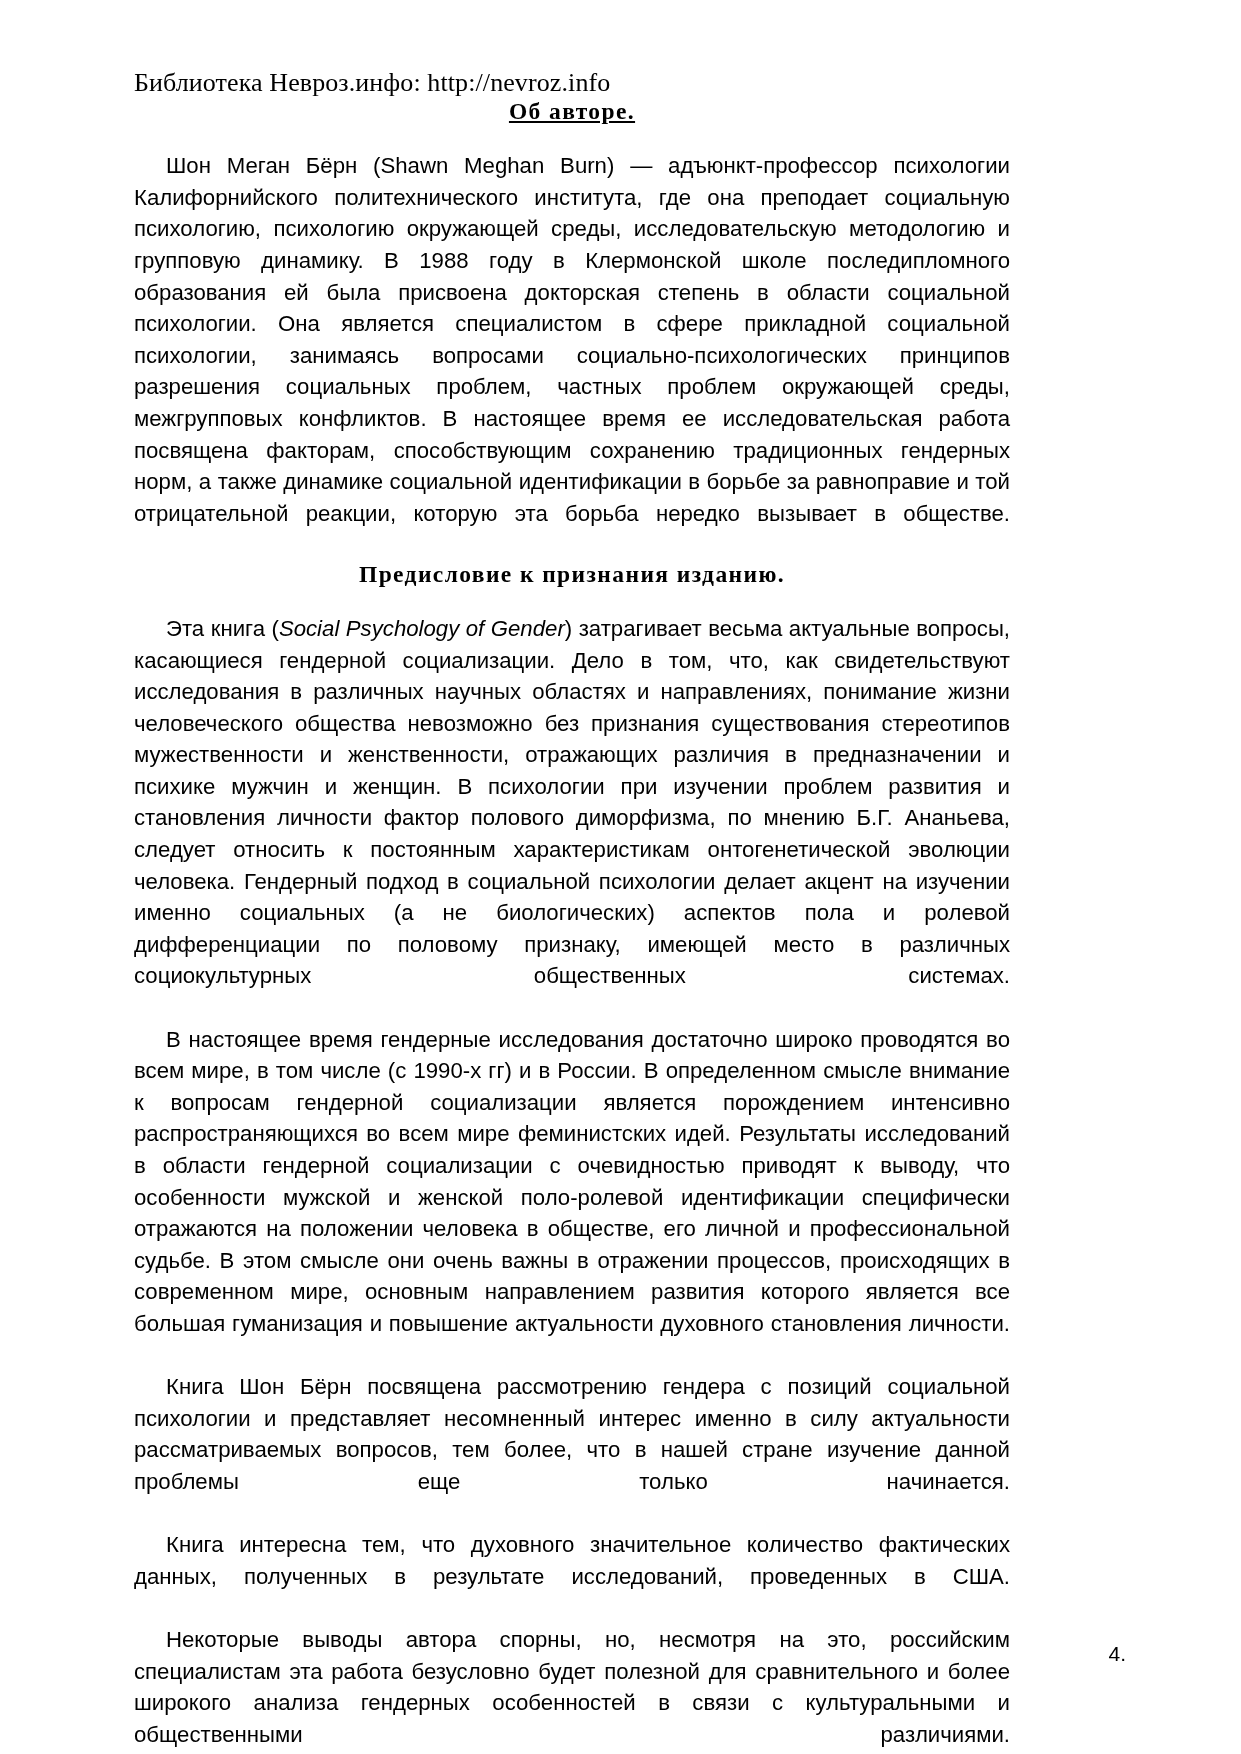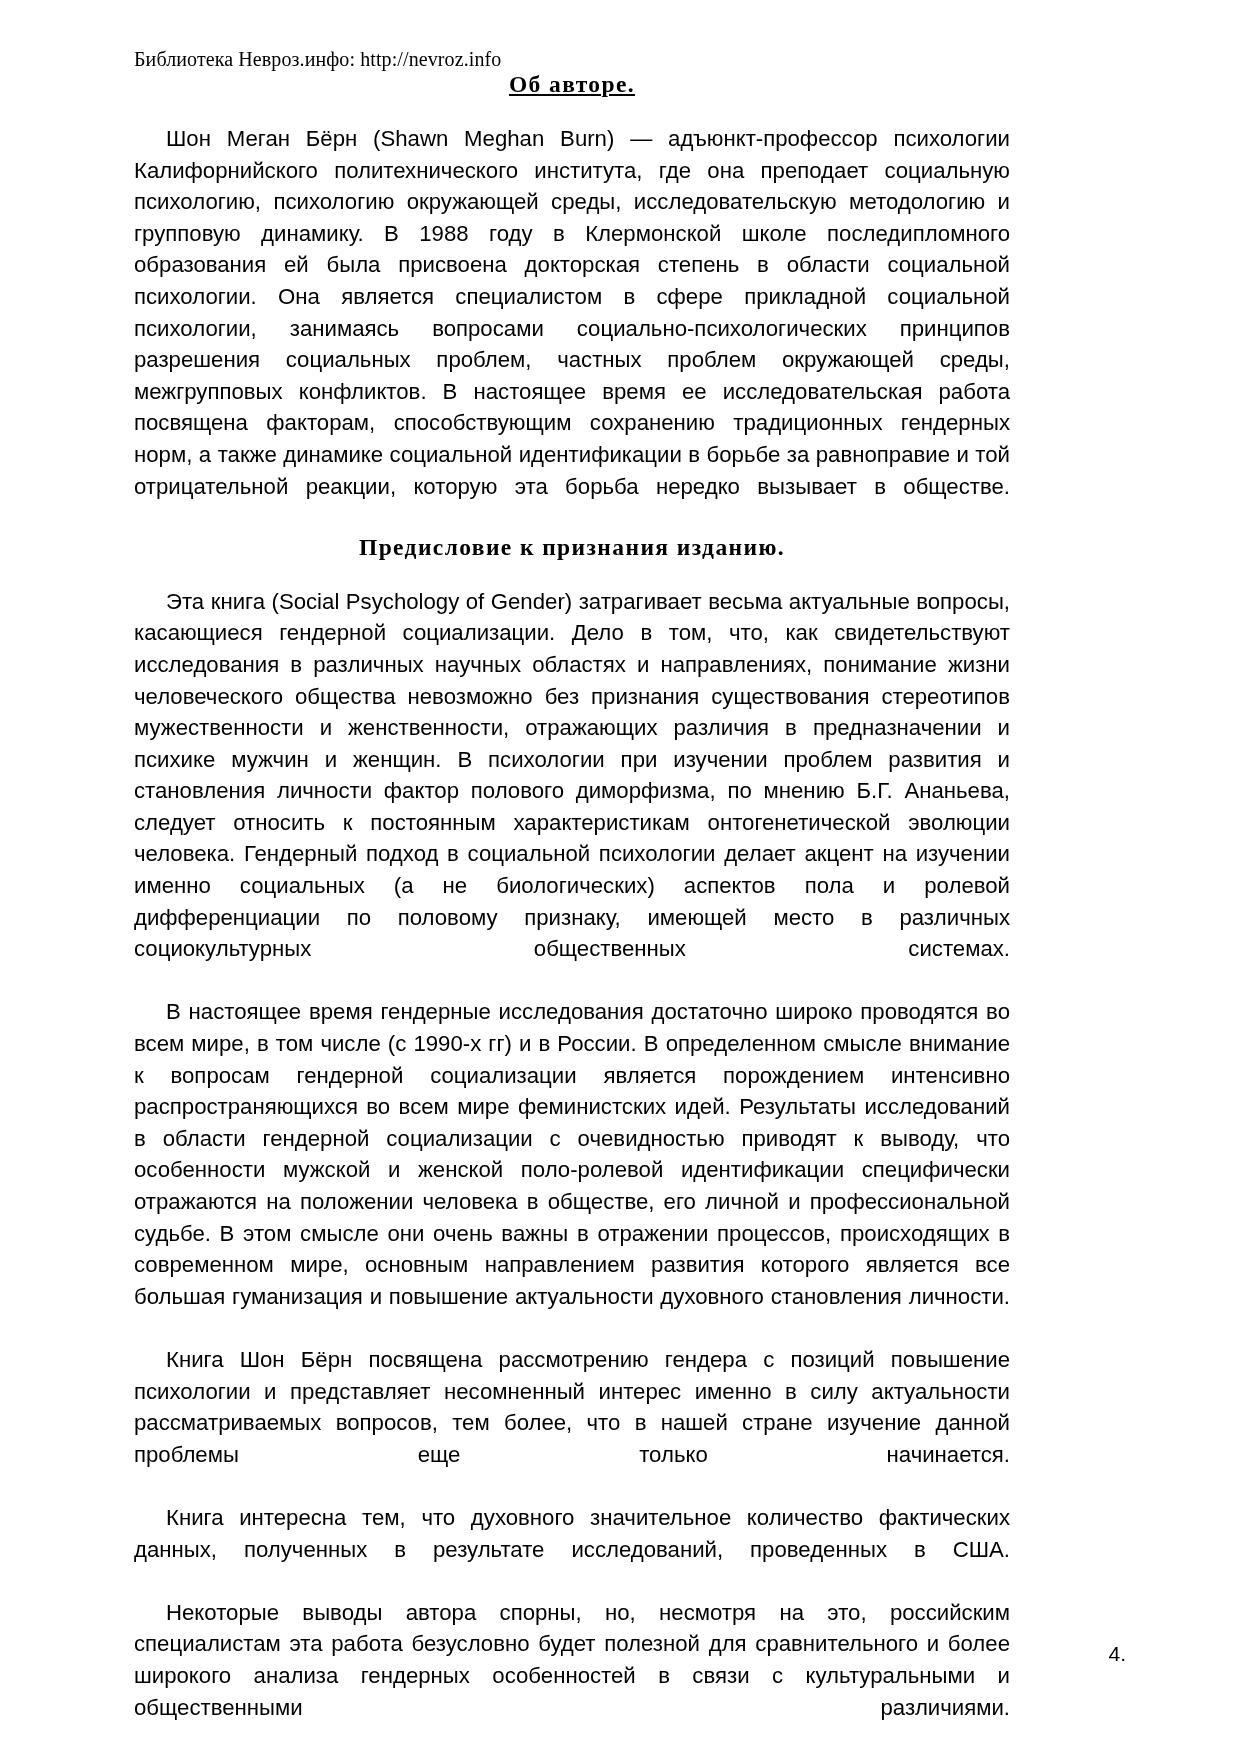--- a/index.html
+++ b/index.html
@@ -25,23 +25,23 @@
 
   .content {
     position: absolute;
     left: 134px;
     top: 0;
     width: 876px;
   }
 
   .running-head {
     font-family: "Liberation Serif", serif;
-    font-size: 20px;
+    font-size: 26px;
     line-height: 1.2;
-    margin-top: 47px;
+    margin-top: 67px;
     margin-bottom: 0;
     letter-spacing: 0.1px;
     white-space: nowrap;
   }
 
   h1.doc-heading {
     font-family: "Liberation Serif", serif;
     font-weight: bold;
     font-size: 23.5px;
     letter-spacing: 1.4px;
@@ -72,20 +72,21 @@
 
   p.first-after-heading {
     margin-top: 25px;
   }
 
   p.tight {
     margin-top: 0;
   }
 
   .it {
+    font-style: italic;
   }
 
   .page-number {
     position: absolute;
     right: 115px;
     bottom: 88px;
     font-size: 21px;
     font-family: "Liberation Sans", sans-serif;
   }
 
@@ -107,21 +108,21 @@
     <h1 class="doc-heading heading-about">Об авторе.</h1>
 
     <p class="body-par first-after-heading">Шон Меган Бёрн (Shawn Meghan Burn) — адъюнкт-профессор психологии Калифорнийского политехнического института, где она преподает социальную психологию, психологию окружающей среды, исследовательскую методологию и групповую динамику. В 1988 году в Клермонской школе последипломного образования ей была присвоена докторская степень в области социальной психологии. Она является специалистом в сфере прикладной социальной психологии, занимаясь вопросами социально-психологических принципов разрешения социальных проблем, частных проблем окружающей среды, межгрупповых конфликтов. В настоящее время ее исследовательская работа посвящена факторам, способствующим сохранению традиционных гендерных норм, а также динамике социальной идентификации в борьбе за равноправие и той отрицательной реакции, которую эта борьба нередко вызывает в обществе.</p>
 
     <h1 class="doc-heading heading-preface">Предисловие к признания изданию.</h1>
 
     <p class="body-par first-after-heading" id="par-preface-1"><span>Эта книга (</span><span class="it">Social Psychology of Gender</span><span>) затрагивает весьма актуальные вопросы, касающиеся гендерной социализации. Дело в том, что, как свидетельствуют исследования в различных научных областях и направлениях, понимание жизни человеческого общества невозможно без признания существования стереотипов мужественности и женственности, отражающих различия в предназначении и психике мужчин и женщин. В психологии при изучении проблем развития и становления личности фактор полового диморфизма, по мнению Б.Г. Ананьева, следует относить к постоянным характеристикам онтогенетической эволюции человека. Гендерный подход в социальной психологии делает акцент на изучении именно социальных (а не биологических) аспектов пола и ролевой дифференциации по половому признаку, имеющей место в различных социокультурных общественных системах.</span></p>
 
     <p class="body-par tight">В настоящее время гендерные исследования достаточно широко проводятся во всем мире, в том числе (с 1990-х гг) и в России. В определенном смысле внимание к вопросам гендерной социализации является порождением интенсивно распространяющихся во всем мире феминистских идей. Результаты исследований в области гендерной социализации с очевидностью приводят к выводу, что особенности мужской и женской поло-ролевой идентификации специфически отражаются на положении человека в обществе, его личной и профессиональной судьбе. В этом смысле они очень важны в отражении процессов, происходящих в современном мире, основным направлением развития которого является все большая гуманизация и повышение актуальности духовного становления личности.</p>
 
-    <p class="body-par tight">Книга Шон Бёрн посвящена рассмотрению гендера с позиций повышение психологии и представляет несомненный интерес именно в силу актуальности рассматриваемых вопросов, тем более, что в нашей стране изучение данной проблемы еще только начинается.</p>
+    <p class="body-par tight">Книга Шон Бёрн посвящена рассмотрению гендера с позиций социальной психологии и представляет несомненный интерес именно в силу актуальности рассматриваемых вопросов, тем более, что в нашей стране изучение данной проблемы еще только начинается.</p>
 
     <p class="body-par tight">Книга интересна тем, что духовного значительное количество фактических данных, полученных в результате исследований, проведенных в США.</p>
 
     <p class="body-par tight">Некоторые выводы автора спорны, но, несмотря на это, российским специалистам эта работа безусловно будет полезной для сравнительного и более широкого анализа гендерных особенностей в связи с культуральными и общественными различиями.</p>
 
   </div>
 
   <div class="page-number">4.</div>
 </div>
 

